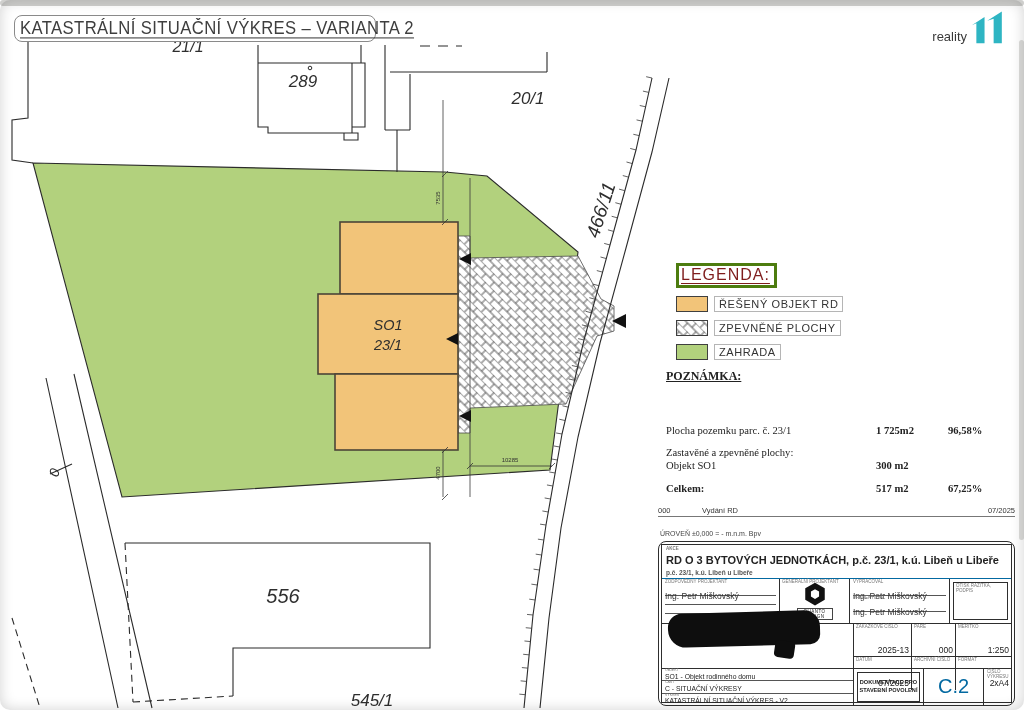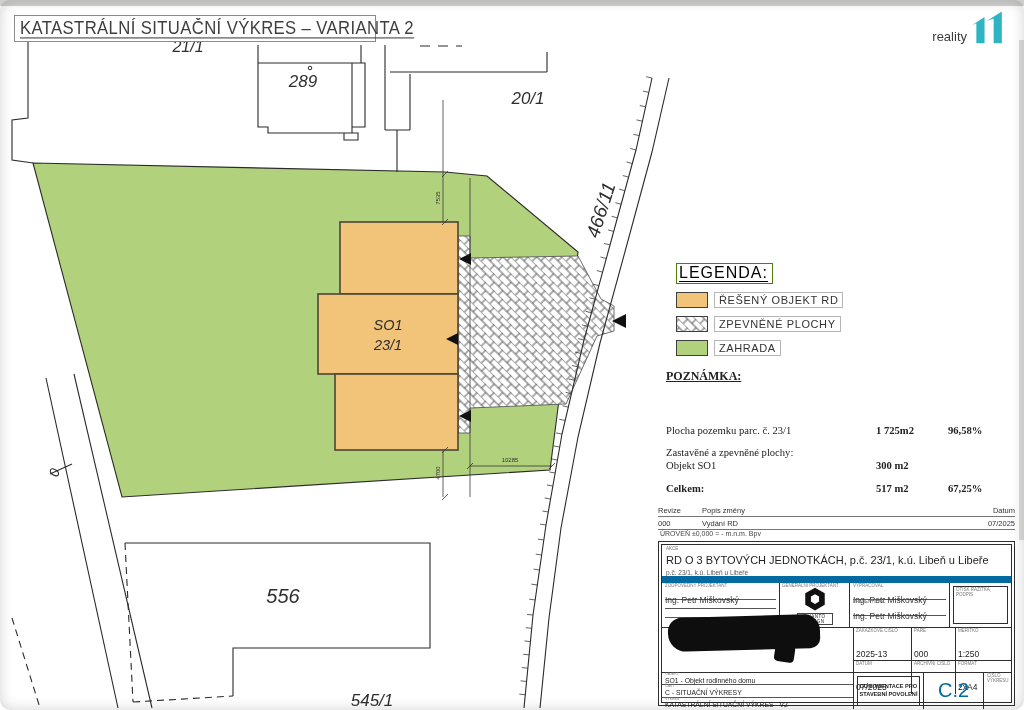--- a/index.html
+++ b/index.html
@@ -1,34 +1,34 @@
 <!DOCTYPE html>
 <html><head>
 <meta charset="utf-8">
 <style>
   html,body{margin:0;padding:0;}
   body{width:1024px;height:710px;position:relative;background:#ffffff;overflow:hidden;
        font-family:"Liberation Sans",sans-serif;color:#222;}
-  .abs{position:absolute;}
+  .abs{position:absolute;border-radius:8px;}
   
   .photo-top{left:0;top:0;width:1024px;height:6px;background:#cfcfcd;}
   .photo-right{right:0;top:40px;width:5px;height:500px;background:#dddddb;}
   .vignette{inset:0;pointer-events:none;border-radius:10px;
             box-shadow:inset 0 0 14px rgba(0,0,0,.18);}
   
   .title-box{left:14px;top:15px;width:362px;height:27px;border:1px solid #8a8a8a;
              background:#fff;display:flex;align-items:center;padding-left:5px;box-sizing:border-box;}
   .title-box span{font-size:17px;letter-spacing:.4px;color:#3e3e3e;white-space:nowrap;
                   text-decoration:underline;text-underline-offset:3px;transform:scale(.98,1.05);transform-origin:left;}
   
   .logo{right:10px;top:6px;display:flex;align-items:flex-end;gap:3px;background:#fff;padding:2px 4px;}
   .logo .word{font-size:13px;color:#3a3a3a;line-height:1;padding-bottom:3px;}
   
   .legend{left:676px;top:263px;}
-  .legend-title{font-size:16px;letter-spacing:1px;color:#000000;border:1px solid #4d7c0f;
+  .legend-title{font-size:16px;letter-spacing:1px;color:#7f1d1d;border:3px solid #4d7c0f;
                 display:inline-block;padding:0 4px 1px 2px;text-decoration:underline;text-underline-offset:3px;background:#fff;}
   .legend-item{display:flex;align-items:center;margin-top:8px;}
   .swatch{width:32px;height:16px;border:1.4px solid #3f3f3f;box-sizing:border-box;margin-right:6px;background:#fff;flex:none;}
   .sw-orange{background:#f2c479;}
   .sw-green{background:#b2d17d;}
   .legend-item .lbl{font-size:11px;letter-spacing:.6px;color:#333;border:1px solid #b5b5b5;background:#fff;padding:1px 4px;}
   
   .note{left:666px;top:369px;width:352px;font-family:"Liberation Serif",serif;}
   .note h4{margin:0 0 2px 0;font-size:12px;text-decoration:underline;}
   .note p{margin:0;font-size:10.6px;line-height:1.3;text-align:left;}
@@ -40,21 +40,21 @@
   .gap8{height:9px;}
   
   .rev{left:658px;top:506px;width:357px;font-size:7.5px;color:#333;}
   .rev-row{display:grid;grid-template-columns:44px 1fr 42px;border-bottom:1px solid #777;padding-bottom:1px;margin-bottom:2px;}
   .rev-row .d{text-align:right;}
   .level{left:660px;top:530px;font-size:7px;color:#444;}
   
   .tblock{left:658px;top:541px;width:357px;height:165px;border:1.3px solid #2e2e2e;background:#fff;box-sizing:border-box;}
   .tblock-in{position:absolute;inset:2px;border:1px solid #2e2e2e;display:flex;flex-direction:column;}
   .tb-lbl{font-size:4.5px;color:#777;display:block;line-height:1.1;text-transform:uppercase;}
-  .tb-r1{height:38px;border-bottom:7px solid #0369a1;padding:2px 4px;box-sizing:border-box;}
+  .tb-r1{height:38px;border-bottom:1px solid #0369a1;padding:2px 4px;box-sizing:border-box;font-weight:bold;}
   .tb-r1 .proj{font-size:11px;color:#222;margin-top:2px;white-space:nowrap;}
   .tb-r1 .proj-sub{font-size:6.5px;color:#555;margin-top:3px;}
   .tb-r2{height:46px;border-bottom:1px solid #2e2e2e;display:grid;grid-template-columns:118px 70px 100px 1fr;}
   .tb-cell{border-right:1px solid #2e2e2e;position:relative;box-sizing:border-box;padding:1px 3px;}
   .tb-cell:last-child{border-right:none;}
   .tb-name{font-size:8.5px;color:#333;}
   .subrow{border-bottom:1px solid #555;}
   .sub16{height:15px;}
   .sub9{height:8px;}
   .logo-cell{display:flex;flex-direction:column;align-items:center;justify-content:center;gap:1px;}
@@ -63,21 +63,21 @@
   .tb-r3{height:44px;border-bottom:1px solid #2e2e2e;display:grid;grid-template-columns:192px 1fr;}
   .blob-wrap{border-right:1px solid #2e2e2e;position:relative;}
   .blob{position:absolute;left:6px;top:-12px;width:152px;height:34px;background:#0e0e0e;
         border-radius:14px 16px 10px 18px;transform:rotate(-1.6deg);}
   .blob::after{content:"";position:absolute;right:26px;bottom:-13px;width:20px;height:17px;
         background:#0e0e0e;border-radius:4px;transform:rotate(10deg);}
   .num-grid{display:grid;grid-template-columns:58px 44px 1fr;grid-template-rows:1fr 1fr;}
   .num-cell{border-right:1px solid #2e2e2e;border-bottom:1px solid #2e2e2e;padding:1px 2px;box-sizing:border-box;}
   .num-grid .num-cell:nth-child(3n){border-right:none;}
   .num-grid .num-cell:nth-child(n+4){border-bottom:none;}
-  .num-val{font-size:8.5px;text-align:left;margin-top:15px;color:#222;}
+  .num-val{font-size:8.5px;text-align:right;margin-top:15px;color:#222;}
   .tb-r4{flex:1;display:grid;grid-template-columns:192px 70px 60px 1fr;}
   .micro-rows{border-right:1px solid #2e2e2e;display:flex;flex-direction:column;}
   .micro{flex:1;border-bottom:1px solid #555;padding:0 3px;box-sizing:border-box;}
   .micro:last-child{border-bottom:none;}
   .micro .tb-lbl{font-size:3.5px;}
   .micro .mv{font-size:6.8px;color:#222;line-height:1.1;}
   .stage-cell{border-right:1px solid #2e2e2e;position:relative;}
   .stage-box{position:absolute;inset:3px;border:1px solid #2e2e2e;display:flex;align-items:center;justify-content:center;
              font-size:5.6px;font-weight:bold;text-align:center;line-height:1.35;padding:1px;}
   .cnum-cell{border-right:1px solid #2e2e2e;display:flex;align-items:center;justify-content:center;}
@@ -270,25 +270,20 @@
   <div class="gap8"></div>
   <div class="cap-row bold">
     <span class="l">Celkem:</span>
     <span class="v">517 m2</span>
     <span class="p">67,25%</span>
   </div>
 </div>
 
 <div class="abs rev">
   <div class="rev-row">
-    <span>Revize</span>
-    <span>Popis změny</span>
-    <span class="d">Datum</span>
-  </div>
-  <div class="rev-row">
     <span>000</span>
     <span>Vydání RD</span>
     <span class="d">07/2025</span>
   </div>
 </div>
 <div class="abs level">ÚROVEŇ ±0,000 = - m.n.m. Bpv</div>
 
 <div class="abs tblock">
  <div class="tblock-in">
   <div class="tb-r1">

